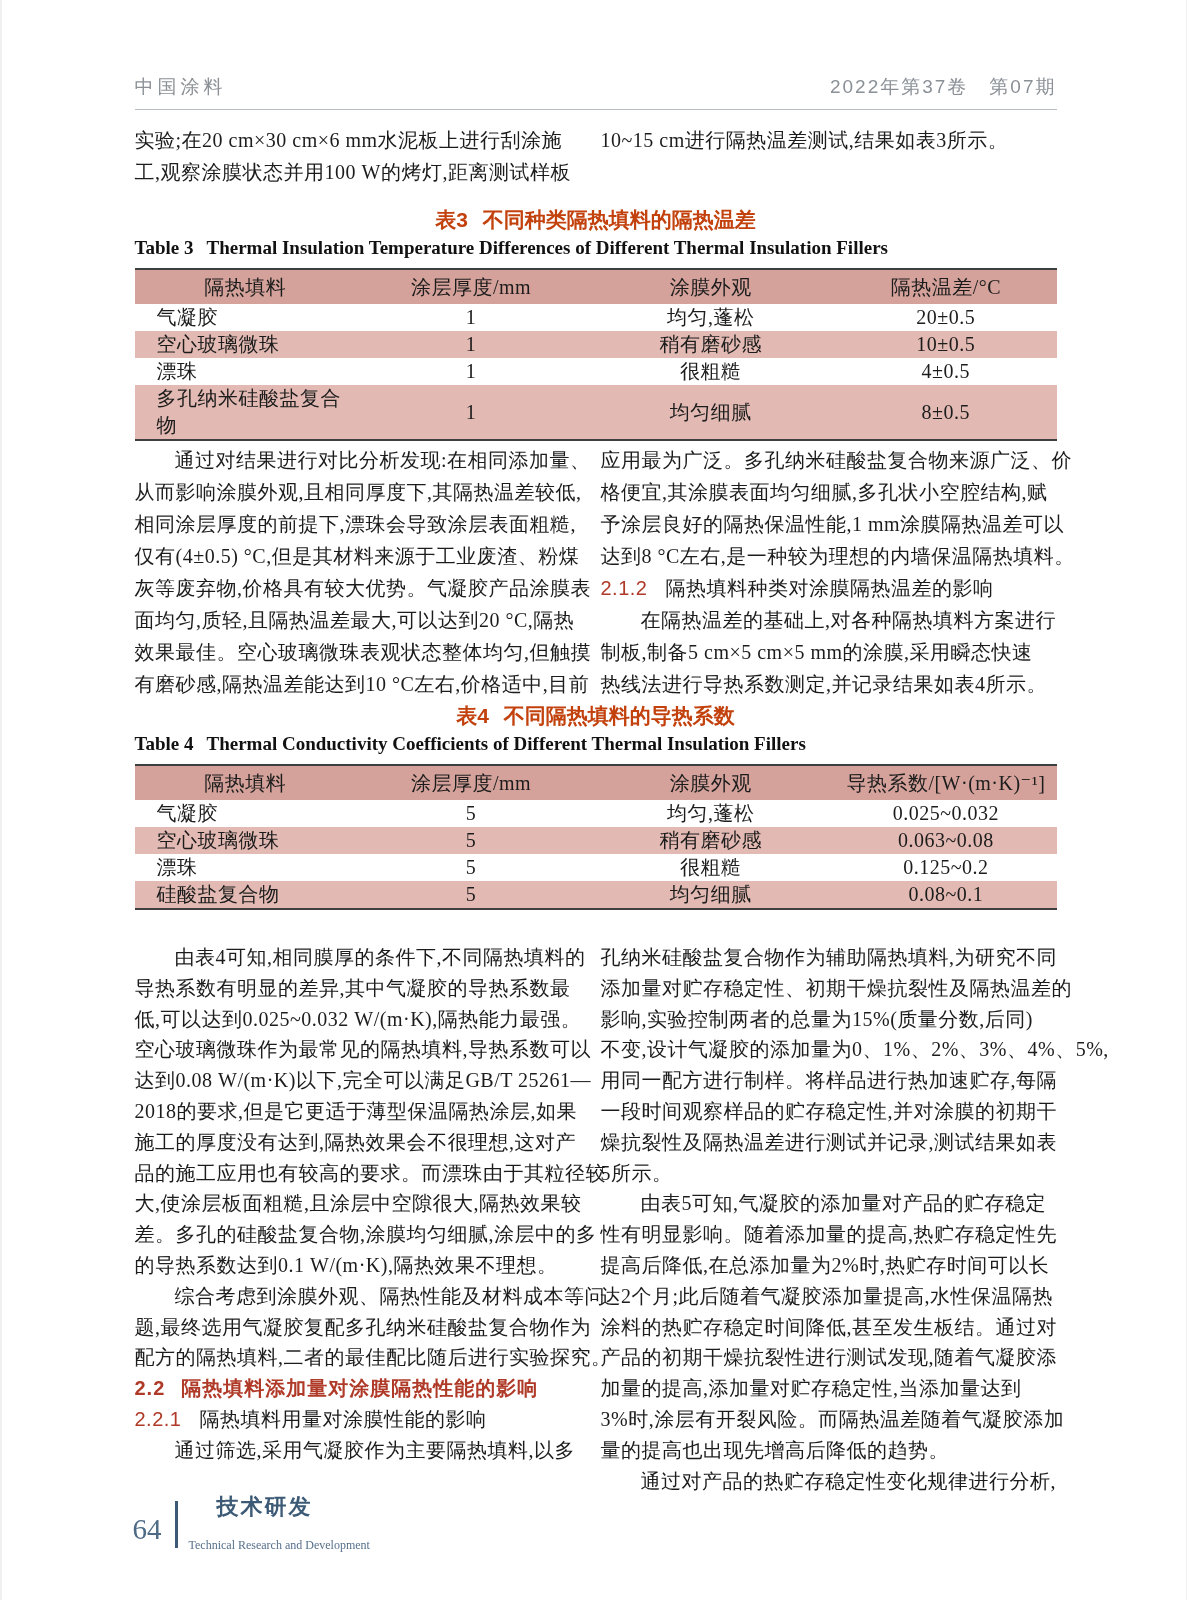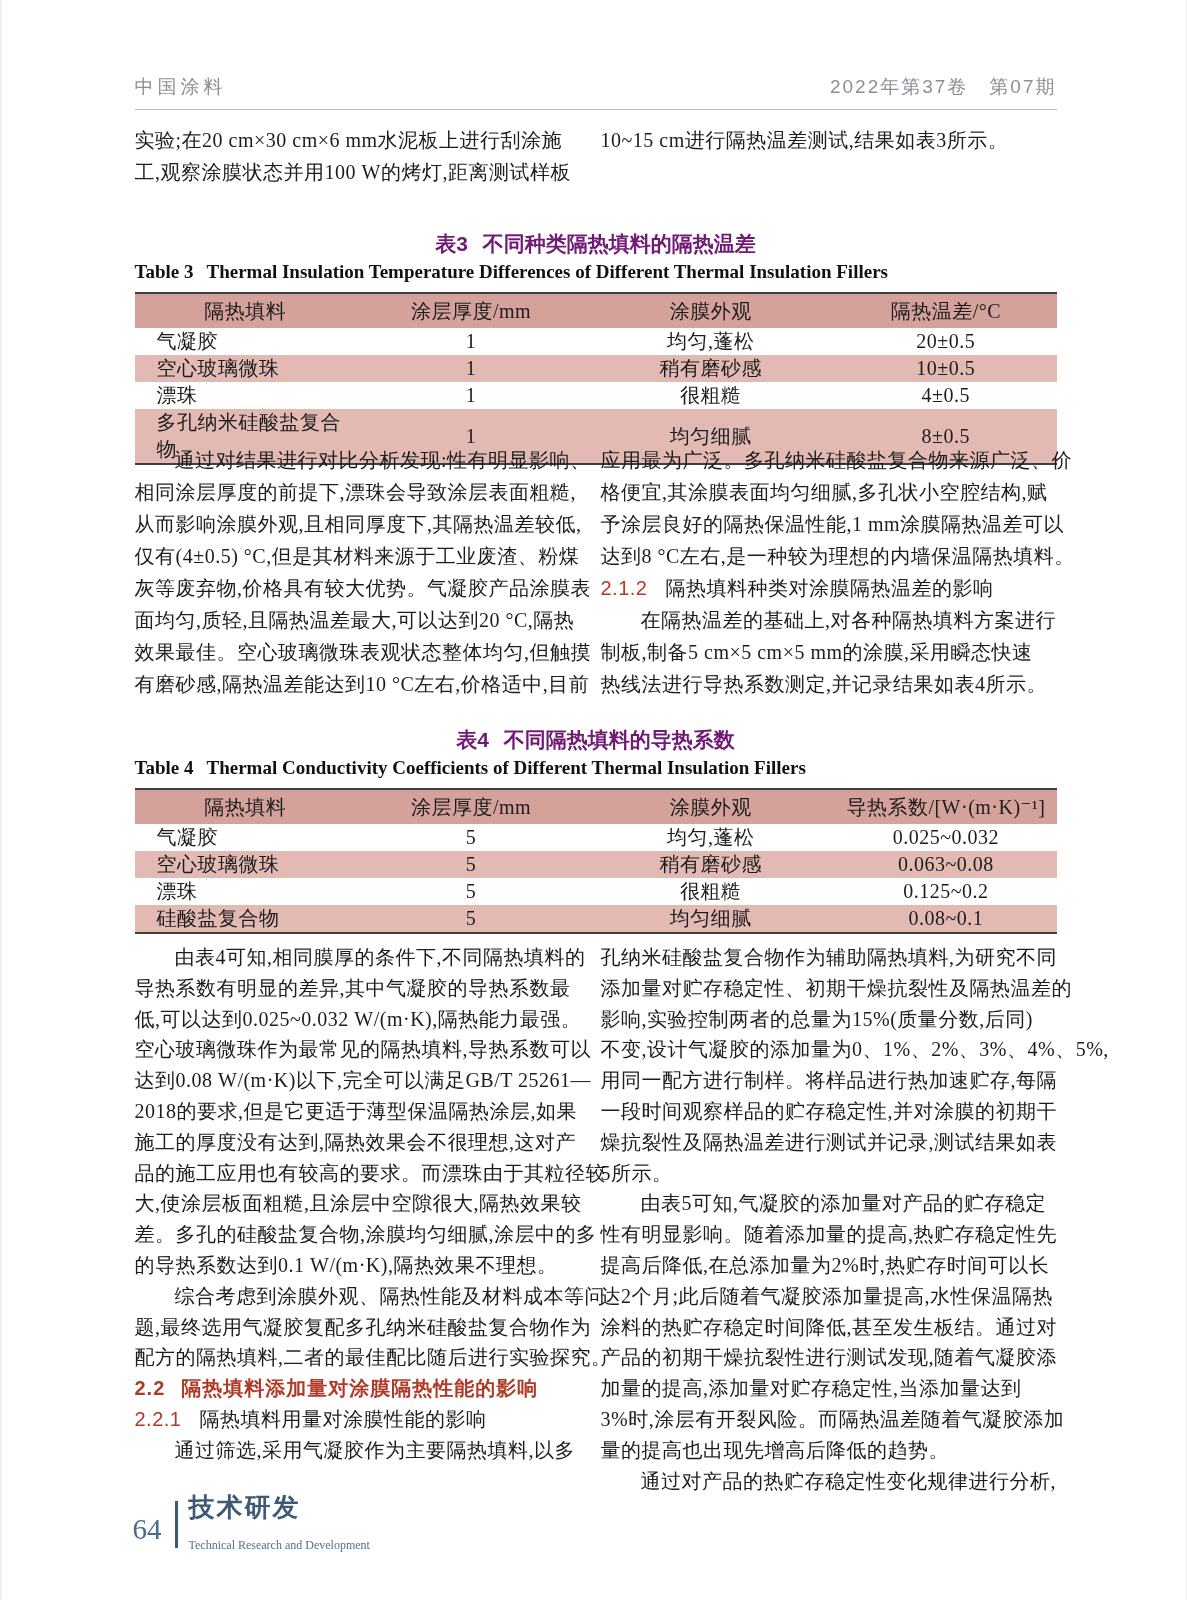--- a/index.html
+++ b/index.html
@@ -41,21 +41,21 @@
     font-weight:bold;color:var(--accent-red);font-size:20px;letter-spacing:1px;
   }
   .h2line .hnum{margin-right:16px;}
   .h3line{font-family:"Liberation Sans","DejaVu Sans",sans-serif;font-size:20px;letter-spacing:0.5px;}
   .h3line .hnum{color:var(--accent-red);margin-right:18px;}
   .h3line .htext{color:var(--ink);}
   
   .tb{position:absolute;left:133px;width:922px;}
   .cap-zh{
     text-align:center;font-family:"Liberation Sans","DejaVu Sans",sans-serif;
-    font-weight:bold;font-size:21px;color:#701a75;line-height:27px;margin-top:24px;
+    font-weight:bold;font-size:21px;color:#c2410c;line-height:27px;
   }
   .cap-zh .cap-label{margin-right:15px;}
   .cap-en{
     text-align:left;font-weight:bold;font-size:19px;line-height:26px;margin-top:2px;color:#111;
   }
   .cap-en .cap-label{margin-right:13px;}
   table.datatable{
     width:100%;border-collapse:collapse;margin-top:7px;
     border-top:2px solid #3f3f3f;border-bottom:2px solid #3f3f3f;
   }
@@ -69,21 +69,21 @@
   table.datatable tbody tr:nth-child(even){background:var(--table-row-alt-bg);}
   table.datatable td:first-child{text-align:left;padding-left:22px;}
   col.c1{width:24%;} col.c2{width:25%;} col.c3{width:27%;} col.c4{width:24%;}
   
   .footer{position:absolute;left:131px;top:1494px;display:flex;align-items:center;}
   .page-num{font-size:29px;color:#4e6b86;margin-right:13px;padding-top:10px;}
   .footer-bar{width:3px;height:47px;background:var(--footer-navy);margin-right:11px;}
   .footer-text{display:flex;flex-direction:column;justify-content:center;}
   .sec-zh{
     font-family:"Liberation Sans","DejaVu Sans",sans-serif;font-weight:bold;
-    font-size:26px;color:var(--footer-navy);letter-spacing:2px;line-height:26px;
+    font-size:22px;color:var(--footer-navy);letter-spacing:2px;line-height:26px;margin-left:28px;
   }
   .sec-en{font-size:12px;color:#56708a;line-height:18px;margin-top:16px;}
   
   .intro{top:124px;}
   .t3{top:206px;}
   .mid{top:444px;}
   .t4{top:702px;}
   .bottom{top:942px;}
 </style>
 </head>
@@ -152,23 +152,23 @@
             <td>1</td>
             <td>均匀细腻</td>
             <td>8±0.5</td>
           </tr>
         </tbody>
     </table>
   </div>
 
   <div class="cols mid">
     <div class="col-l">
-        <div class="tline ind">通过对结果进行对比分析发现:性有明显影响、</div>
+        <div class="tline ind">通过对结果进行对比分析发现:在相同添加量、</div>
+        <div class="tline">从而影响涂膜外观,且相同厚度下,其隔热温差较低,</div>
         <div class="tline">相同涂层厚度的前提下,漂珠会导致涂层表面粗糙,</div>
-        <div class="tline">从而影响涂膜外观,且相同厚度下,其隔热温差较低,</div>
         <div class="tline">仅有(4±0.5) °C,但是其材料来源于工业废渣、粉煤</div>
         <div class="tline">灰等废弃物,价格具有较大优势。气凝胶产品涂膜表</div>
         <div class="tline">面均匀,质轻,且隔热温差最大,可以达到20 °C,隔热</div>
         <div class="tline">效果最佳。空心玻璃微珠表观状态整体均匀,但触摸</div>
         <div class="tline">有磨砂感,隔热温差能达到10 °C左右,价格适中,目前</div>
       </div>
     <div class="col-r">
         <div class="tline">应用最为广泛。多孔纳米硅酸盐复合物来源广泛、价</div>
         <div class="tline">格便宜,其涂膜表面均匀细腻,多孔状小空腔结构,赋</div>
         <div class="tline">予涂层良好的隔热保温性能,1 mm涂膜隔热温差可以</div>

